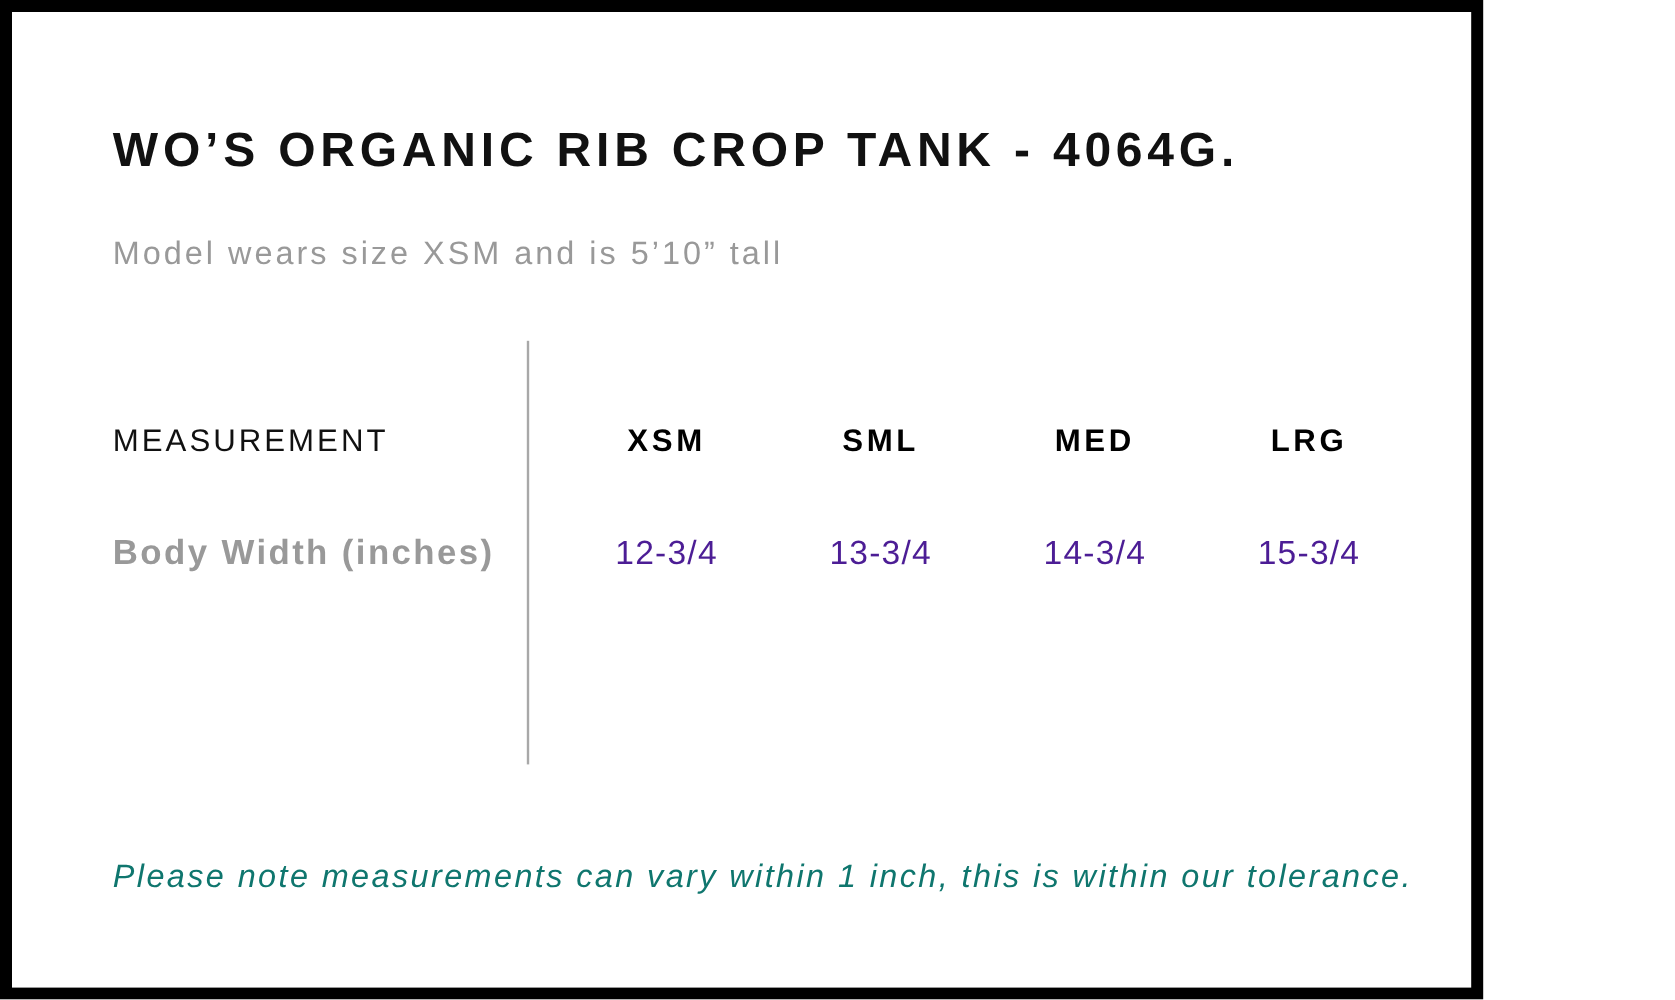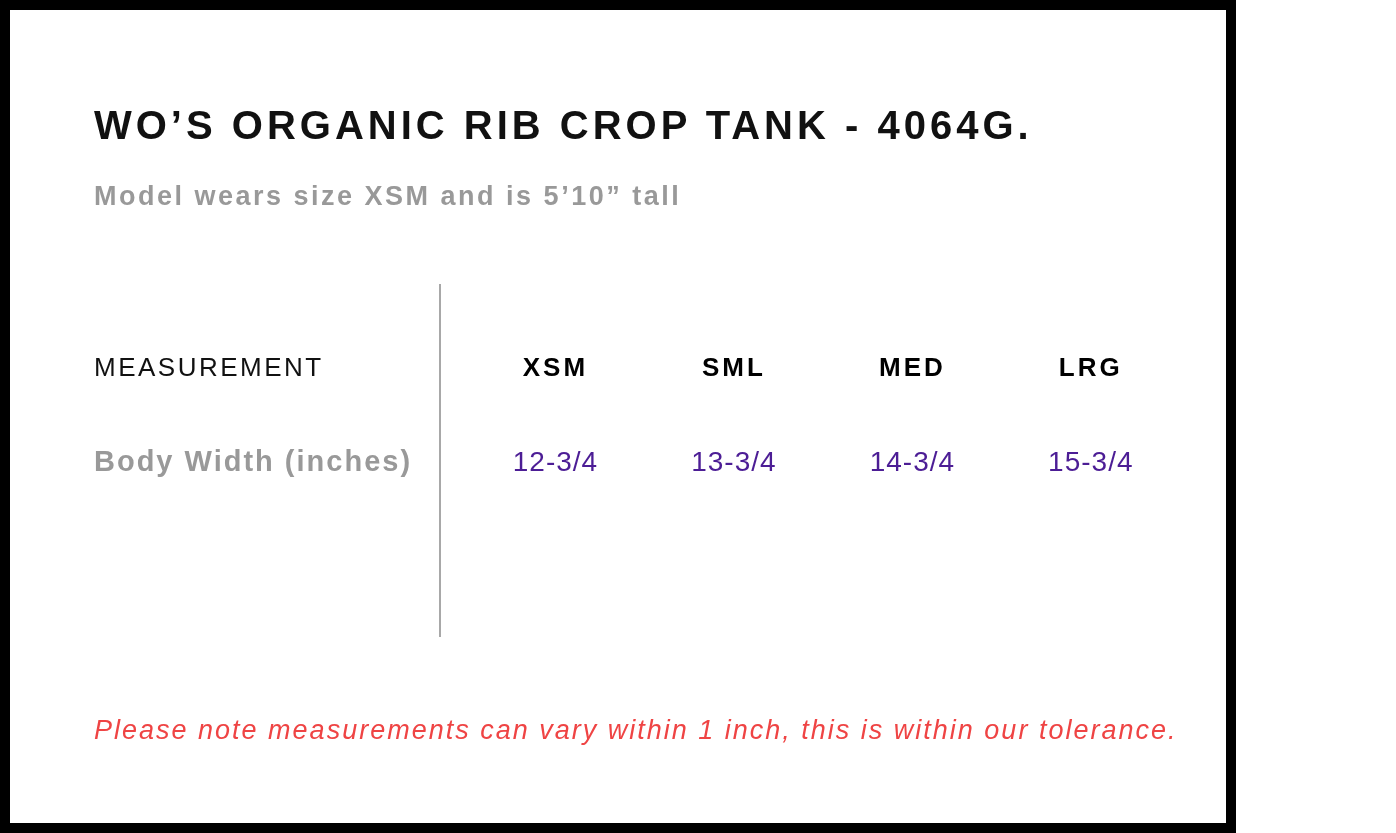--- a/index.html
+++ b/index.html
@@ -24,24 +24,24 @@
     margin: 0;
     font-size: 40px;
     font-weight: 700;
     letter-spacing: 4px;
     color: #111111;
     white-space: nowrap;
   }
   .subtitle {
     position: absolute;
     left: 84px;
-    top: 171px;
+    top: 186px;
     margin: 0;
     font-size: 27px;
-    font-weight: 700;
+    font-weight: 400;
     letter-spacing: 2.5px;
     color: #999999;
     white-space: nowrap;
     text-align: center;
   }
   .divider {
     position: absolute;
     left: 429px;
     top: 274px;
     width: 2px;
@@ -94,21 +94,21 @@
     color: #4c1d95;
   }
   .footnote {
     position: absolute;
     left: 84px;
     top: 705px;
     margin: 0;
     font-size: 27px;
     font-style: italic;
     letter-spacing: 2px;
-    color: #ef4444;
+    color: #0f766e;
     white-space: nowrap;
     text-align: center;
   }
 </style>
 </head>
 <body>
 
 <div class="page">
 
   <h1 class="title">WO’S ORGANIC RIB CROP TANK - 4064G.</h1>

